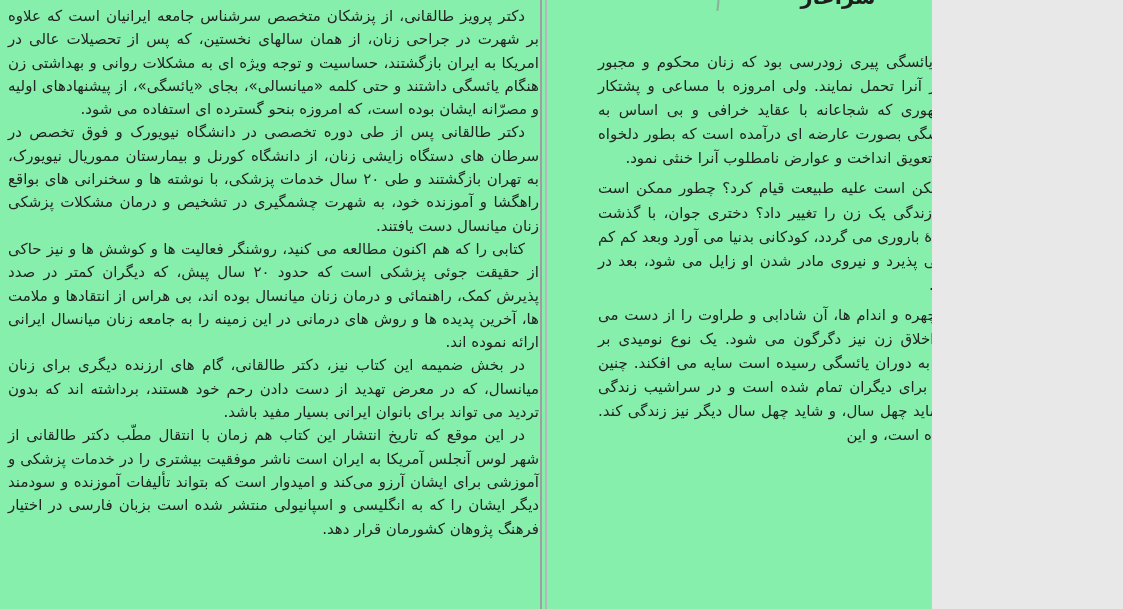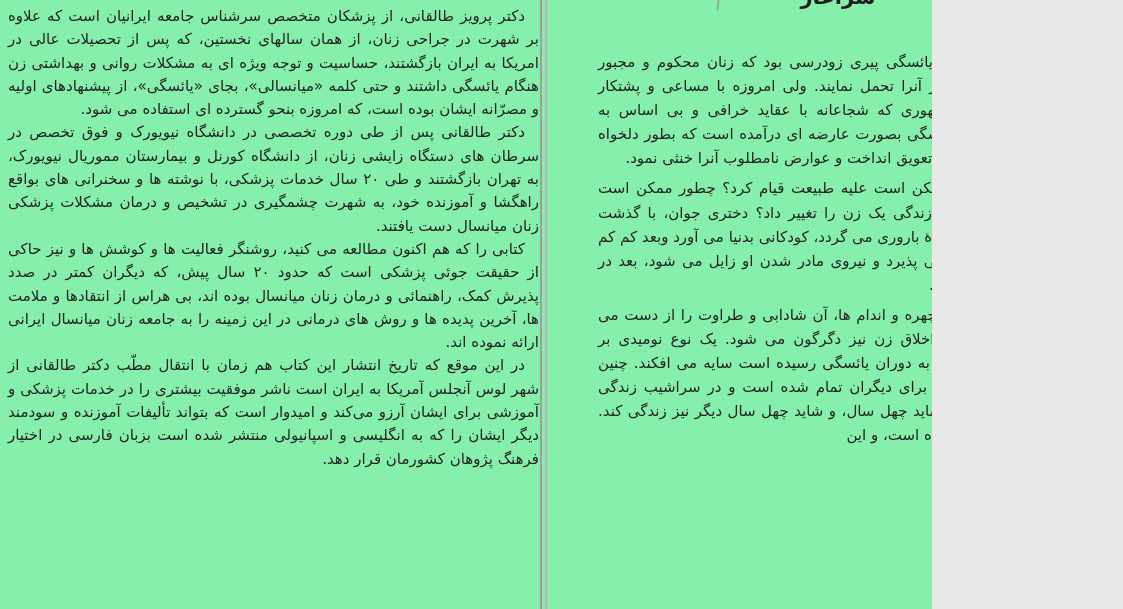--- a/index.html
+++ b/index.html
@@ -100,20 +100,21 @@
 </style>
 </head>
 <body>
 
 <div class="screen">
 
   <div class="left-page">
     <p>دکتر پرویز طالقانی، از پزشکان متخصص سرشناس جامعه ایرانیان است که علاوه بر شهرت در جراحی زنان، از همان سالهای نخستین، که پس از تحصیلات عالی در امریکا به ایران بازگشتند، حساسیت و توجه ویژه ای به مشکلات روانی و بهداشتی زن هنگام یائسگی داشتند و حتی کلمه «میانسالی»، بجای «یائسگی»، از پیشنهادهای اولیه و مصرّانه ایشان بوده است، که امروزه بنحو گسترده ای استفاده می شود.</p>
     <p>دکتر طالقانی پس از طی دوره تخصصی در دانشگاه نیویورک و فوق تخصص در سرطان های دستگاه زایشی زنان، از دانشگاه کورنل و بیمارستان مموریال نیویورک، به تهران بازگشتند و طی ۲۰ سال خدمات پزشکی، با نوشته ها و سخنرانی های بواقع راهگشا و آموزنده خود، به شهرت چشمگیری در تشخیص و درمان مشکلات پزشکی زنان میانسال دست یافتند.</p>
     <p>کتابی را که هم اکنون مطالعه می کنید، روشنگر فعالیت ها و کوشش ها و نیز حاکی از حقیقت جوئی پزشکی است که حدود ۲۰ سال پیش، که دیگران کمتر در صدد پذیرش کمک، راهنمائی و درمان زنان میانسال بوده اند، بی هراس از انتقادها و ملامت ها، آخرین پدیده ها و روش های درمانی در این زمینه را به جامعه زنان میانسال ایرانی ارائه نموده اند.</p>
+    <p>در بخش ضمیمه این کتاب نیز، دکتر طالقانی، گام های ارزنده دیگری برای زنان میانسال، که در معرض تهدید از دست دادن رحم خود هستند، برداشته اند که بدون تردید می تواند برای بانوان ایرانی بسیار مفید باشد.</p>
     <p>در این موقع که تاریخ انتشار این کتاب هم زمان با انتقال مطّب دکتر طالقانی از شهر لوس آنجلس آمریکا به ایران است ناشر موفقیت بیشتری را در خدمات پزشکی و آموزشی برای ایشان آرزو می‌کند و امیدوار است که بتواند تألیفات آموزنده و سودمند دیگر ایشان را که به انگلیسی و اسپانیولی منتشر شده است بزبان فارسی در اختیار فرهنگ پژوهان کشورمان قرار دهد.</p>
   </div>
 
   <div class="gutter">
     <div class="line-a"></div>
     <div class="line-b"></div>
   </div>
 
   <div class="ink-smudge"></div>
 

